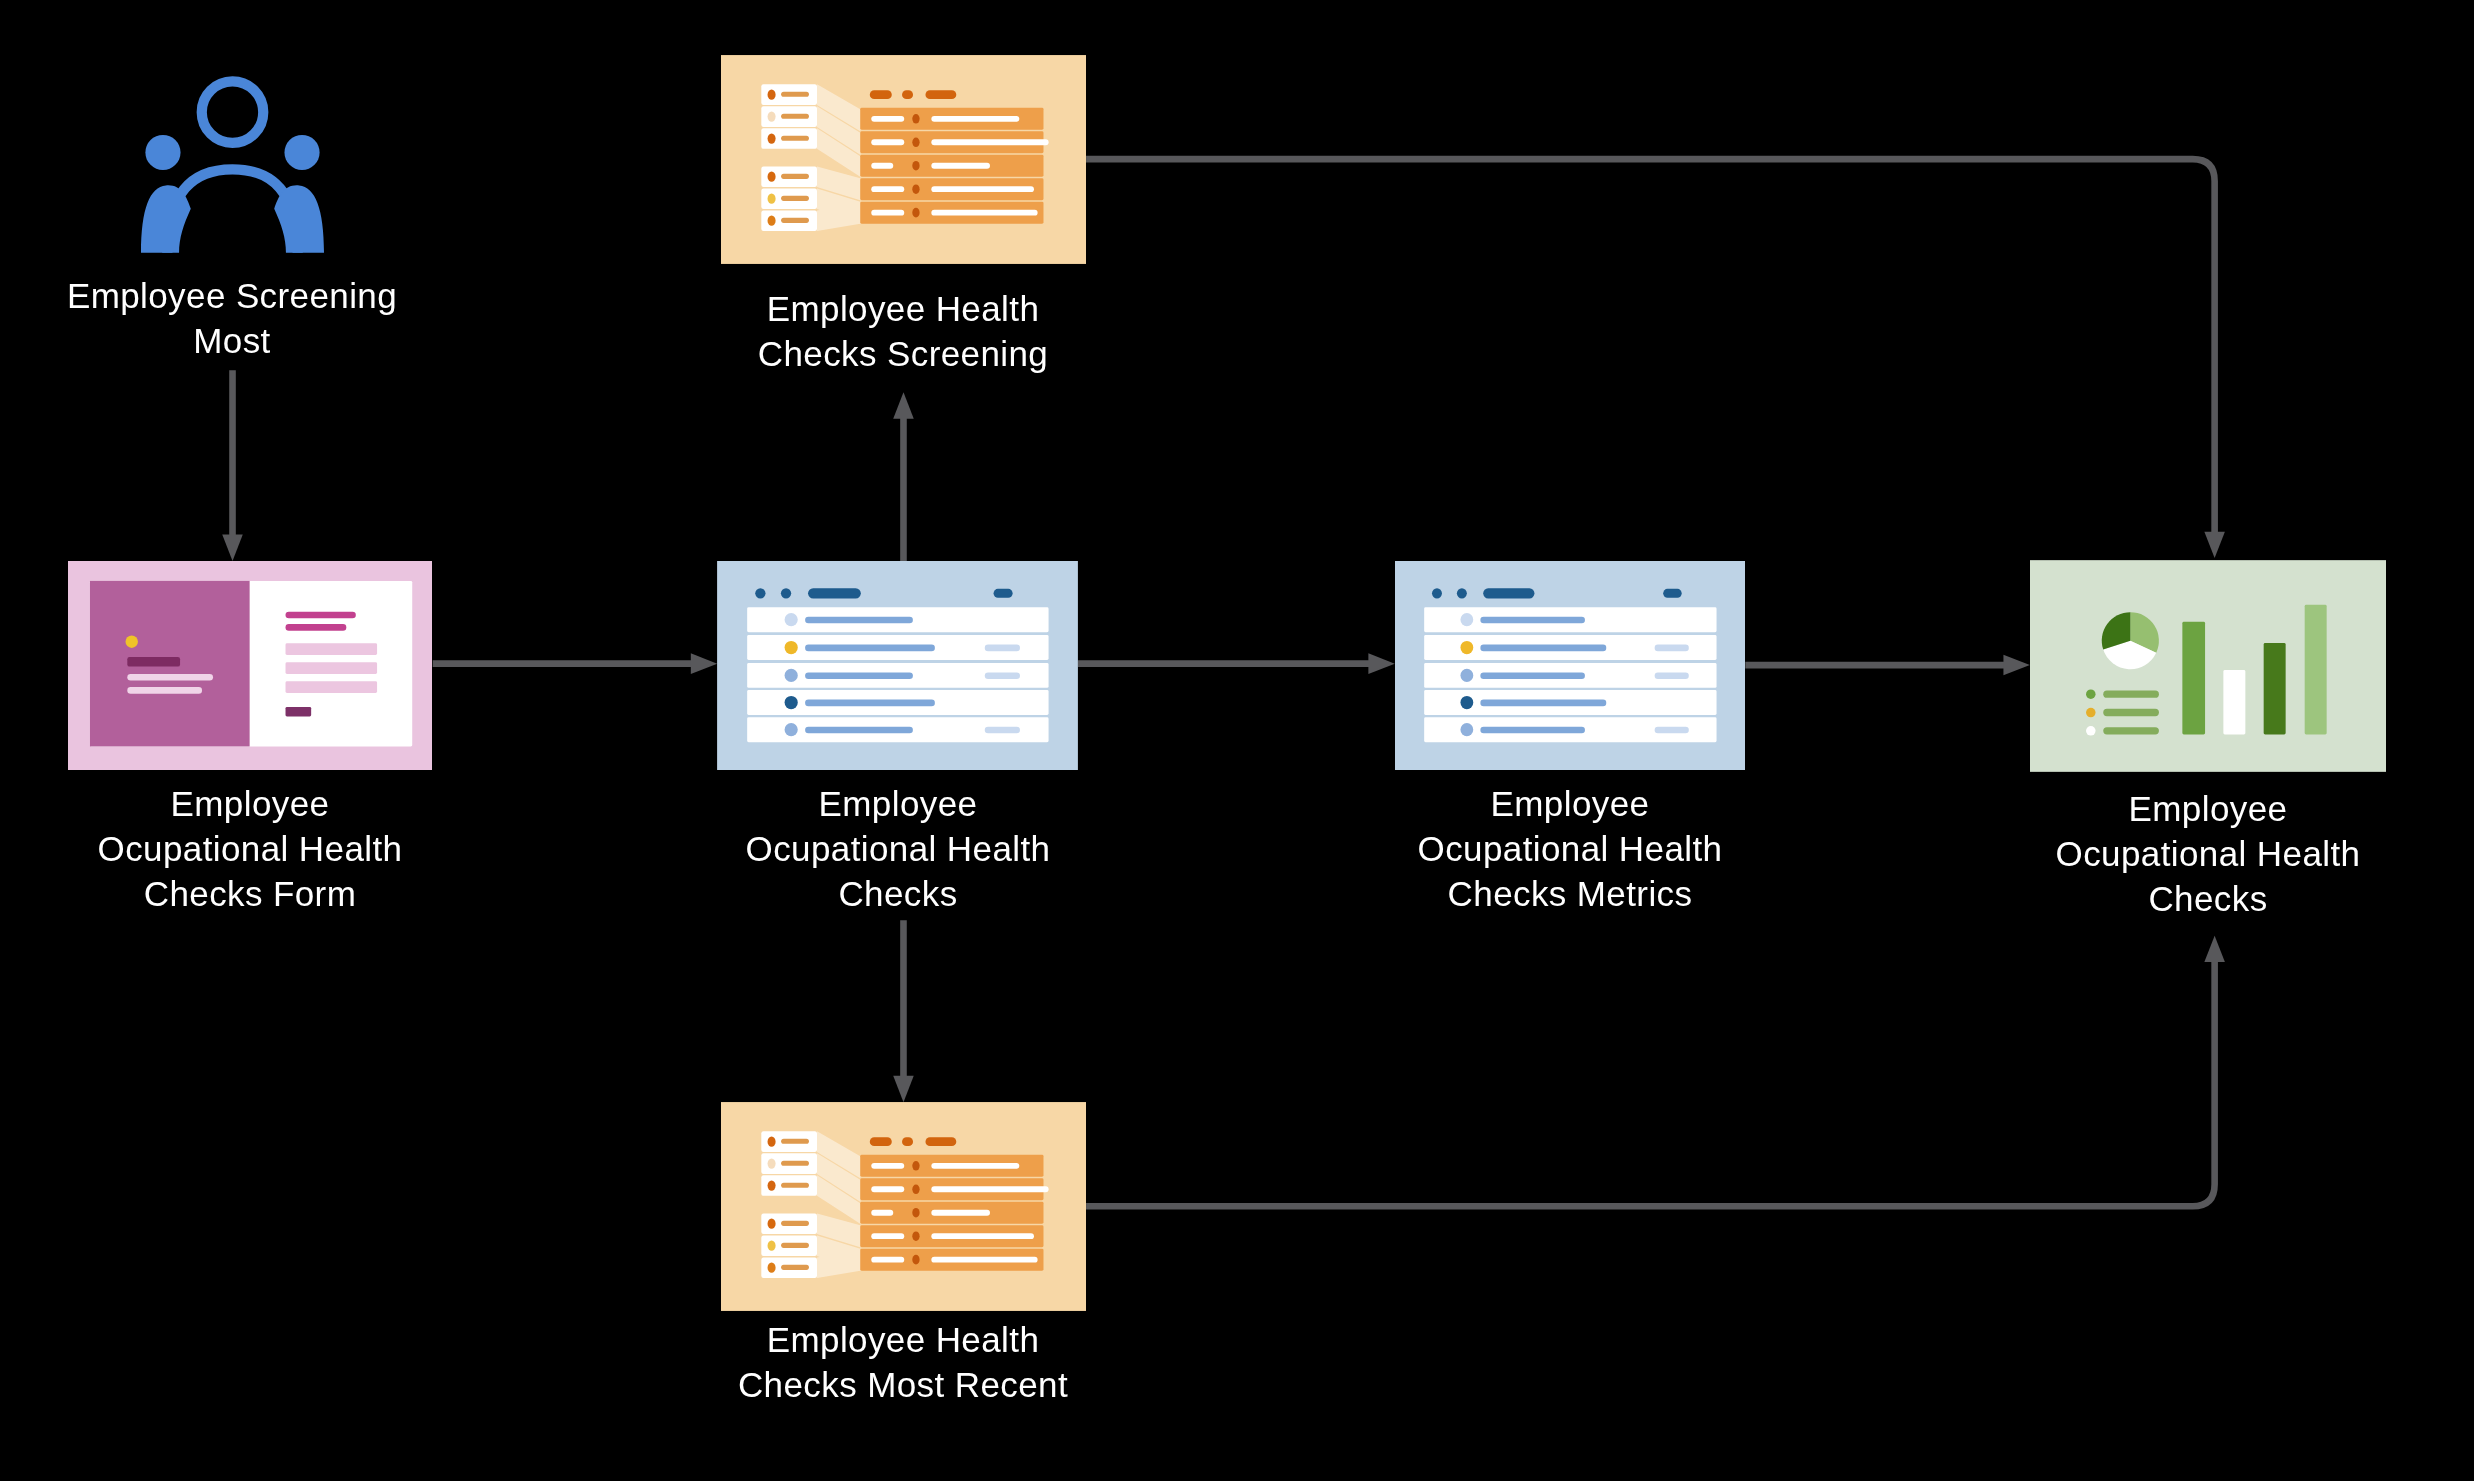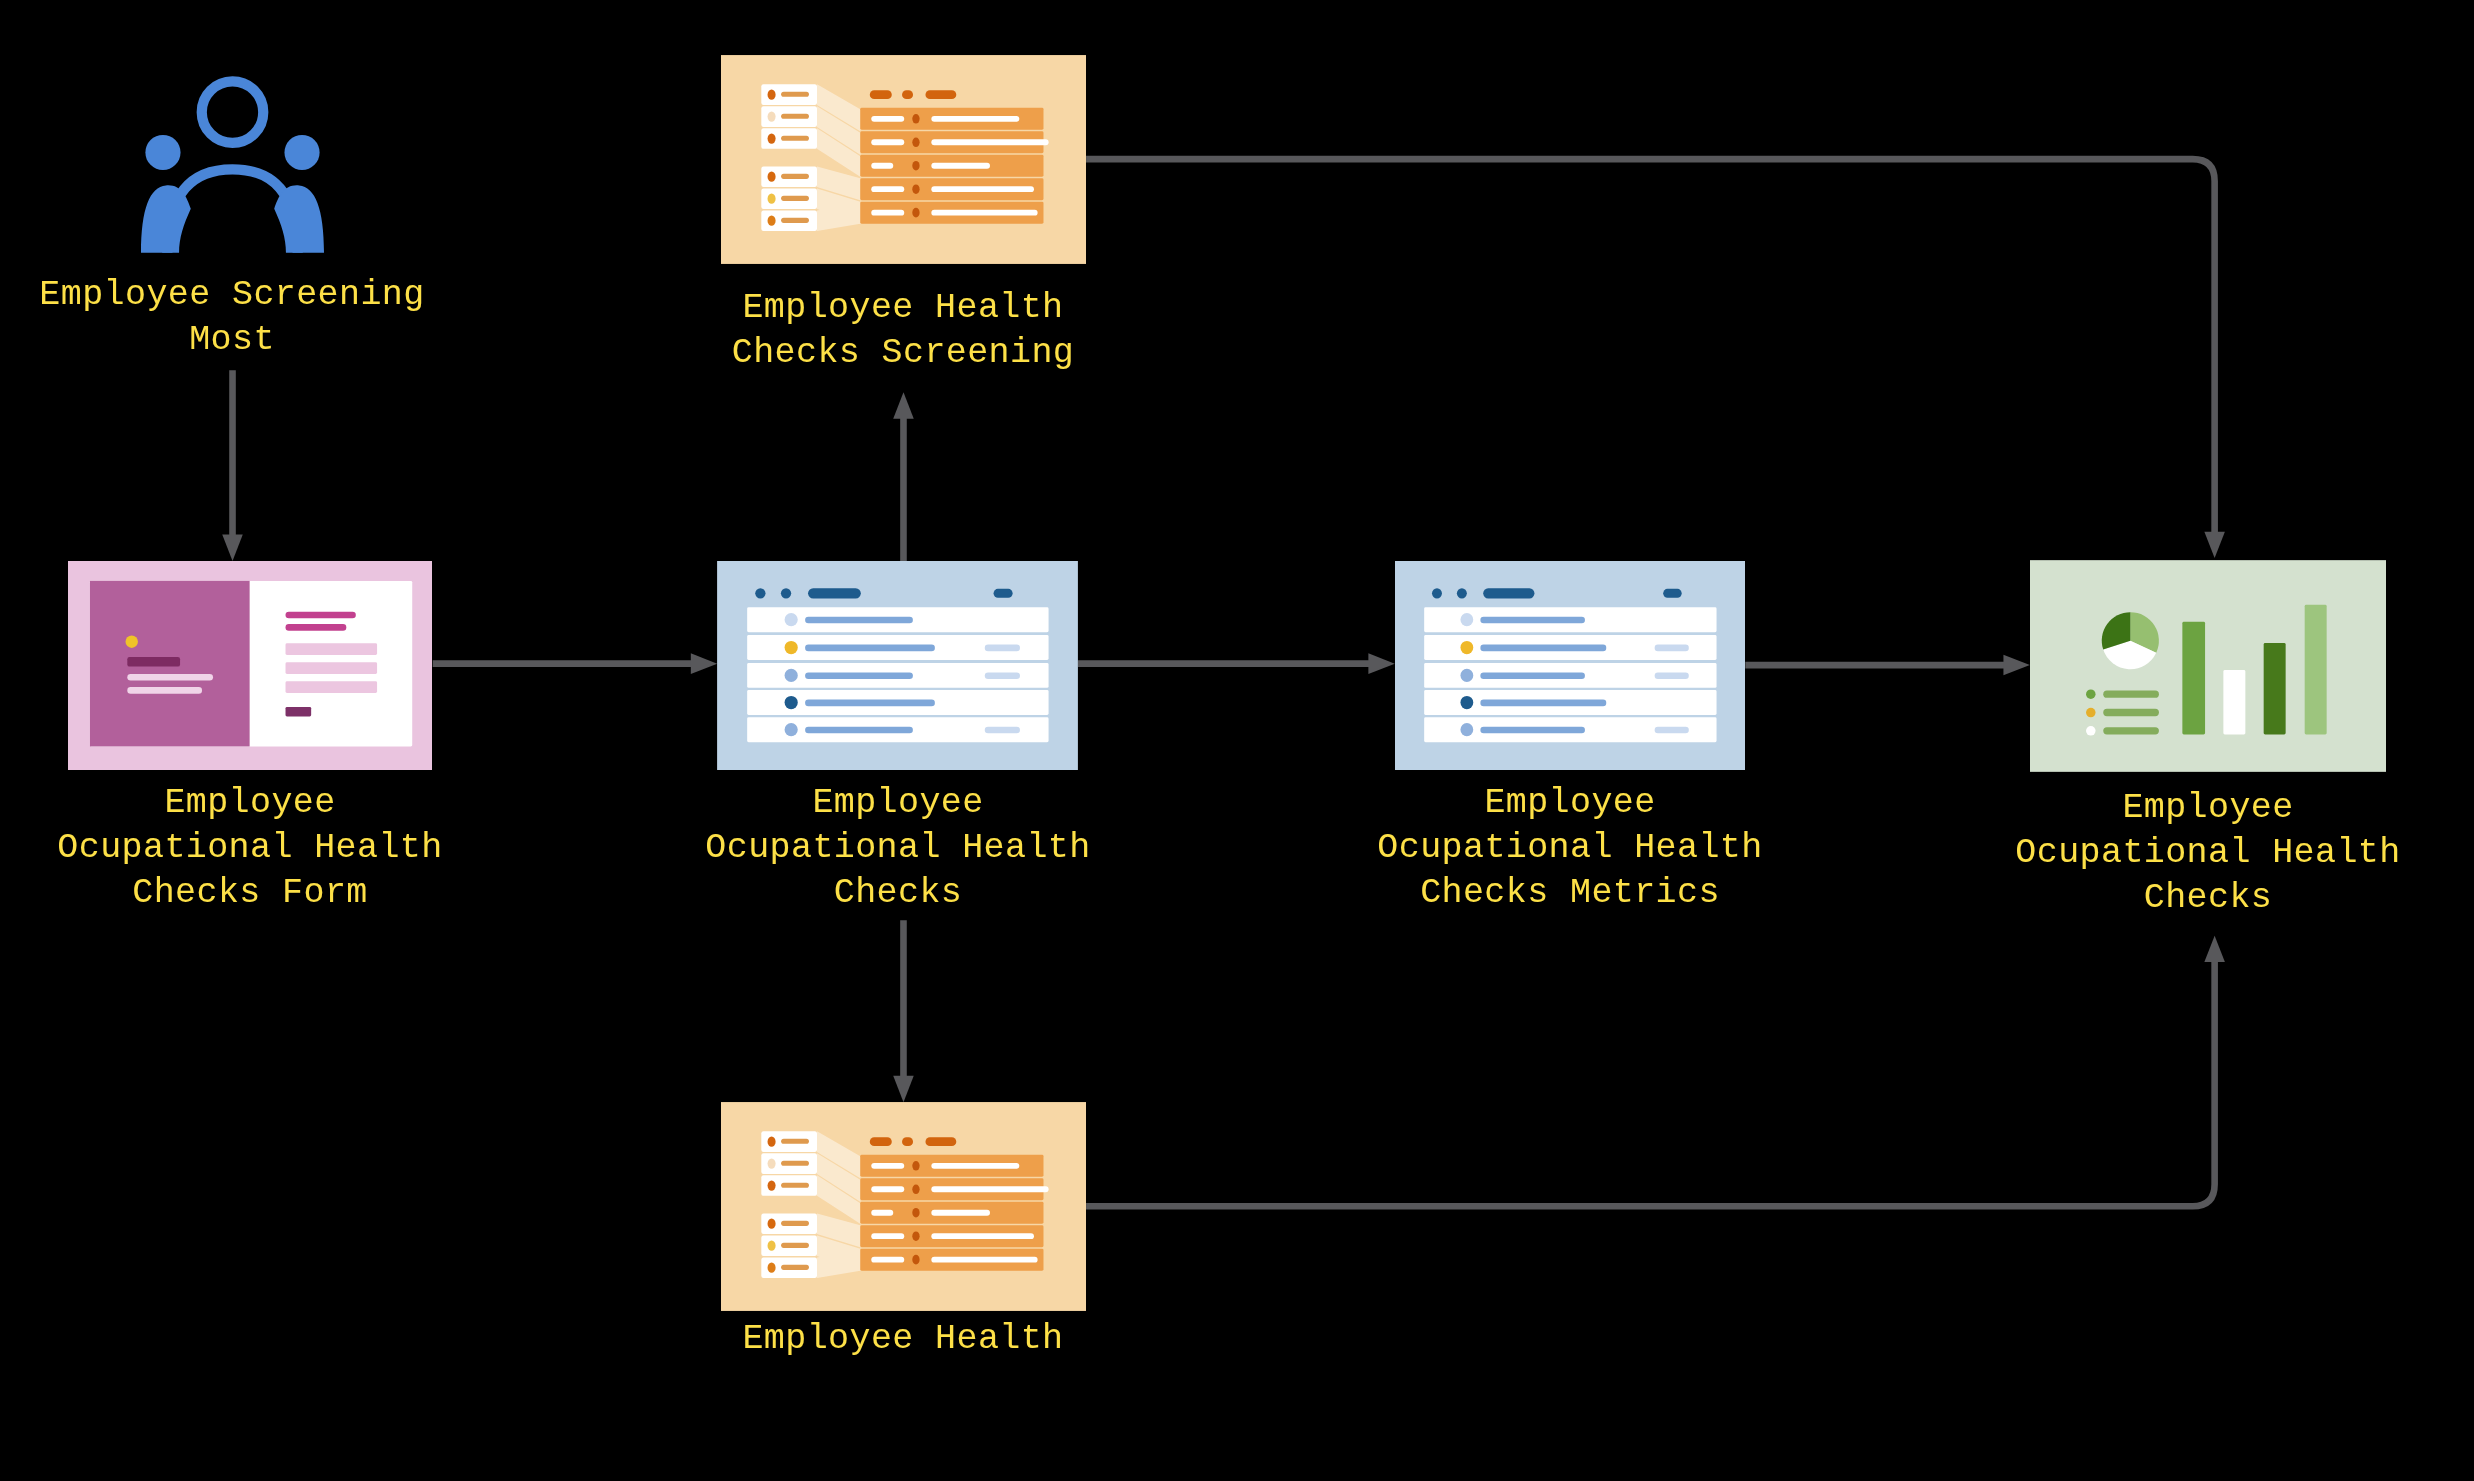--- a/index.html
+++ b/index.html
@@ -1,22 +1,22 @@
 <!DOCTYPE html>
 <html style="font-size:11.7px"><head>
 <meta charset="utf-8">
 <style>
   html,body{margin:0;padding:0;background:#000;}
   #canvas{position:relative;width:2475px;height:1482px;background:#000;overflow:hidden;
           font-family:"Liberation Sans", sans-serif;}
   .node-box{position:absolute;box-sizing:border-box;}
   .node-box svg{display:block;width:100%;height:100%;}
   .node-label{position:absolute;transform:translateX(-50%);text-align:center;
-              font-size:35px;line-height:45px;color:#fde047;white-space:nowrap;
-              letter-spacing:0.4px;font-family:Liberation Mono, monospace;}
+              font-size:35px;line-height:45px;color:#ffffff;white-space:nowrap;
+              letter-spacing:0.4px;}
   .edges-svg{position:absolute;left:0;top:0;width:2475px;height:1482px;pointer-events:none;}
 </style>
 </head>
 <body>
 
 <div id="canvas">
 
   <svg class="edges-svg" viewBox="0 0 3375 2021" fill="none">
     <g stroke="#58585B" stroke-width="9">
       <line x1="317" y1="505" x2="317" y2="733"></line>
@@ -317,16 +317,17 @@
         <ellipse cx="266" cy="87" rx="5" ry="6.5"></ellipse>
         <ellipse cx="266" cy="119" rx="5" ry="6.5"></ellipse>
         <ellipse cx="266" cy="151" rx="5" ry="6.5"></ellipse>
         <ellipse cx="266" cy="183" rx="5" ry="6.5"></ellipse>
         <ellipse cx="266" cy="215" rx="5" ry="6.5"></ellipse>
       </g>
     </svg>
   </div>
   <div class="node-label" style="left:903px;top:1317px;">
     <div>Employee Health</div>
+    <div>Checks Most Recent</div>
   </div>
 
 </div>
 
 
 </body></html>

